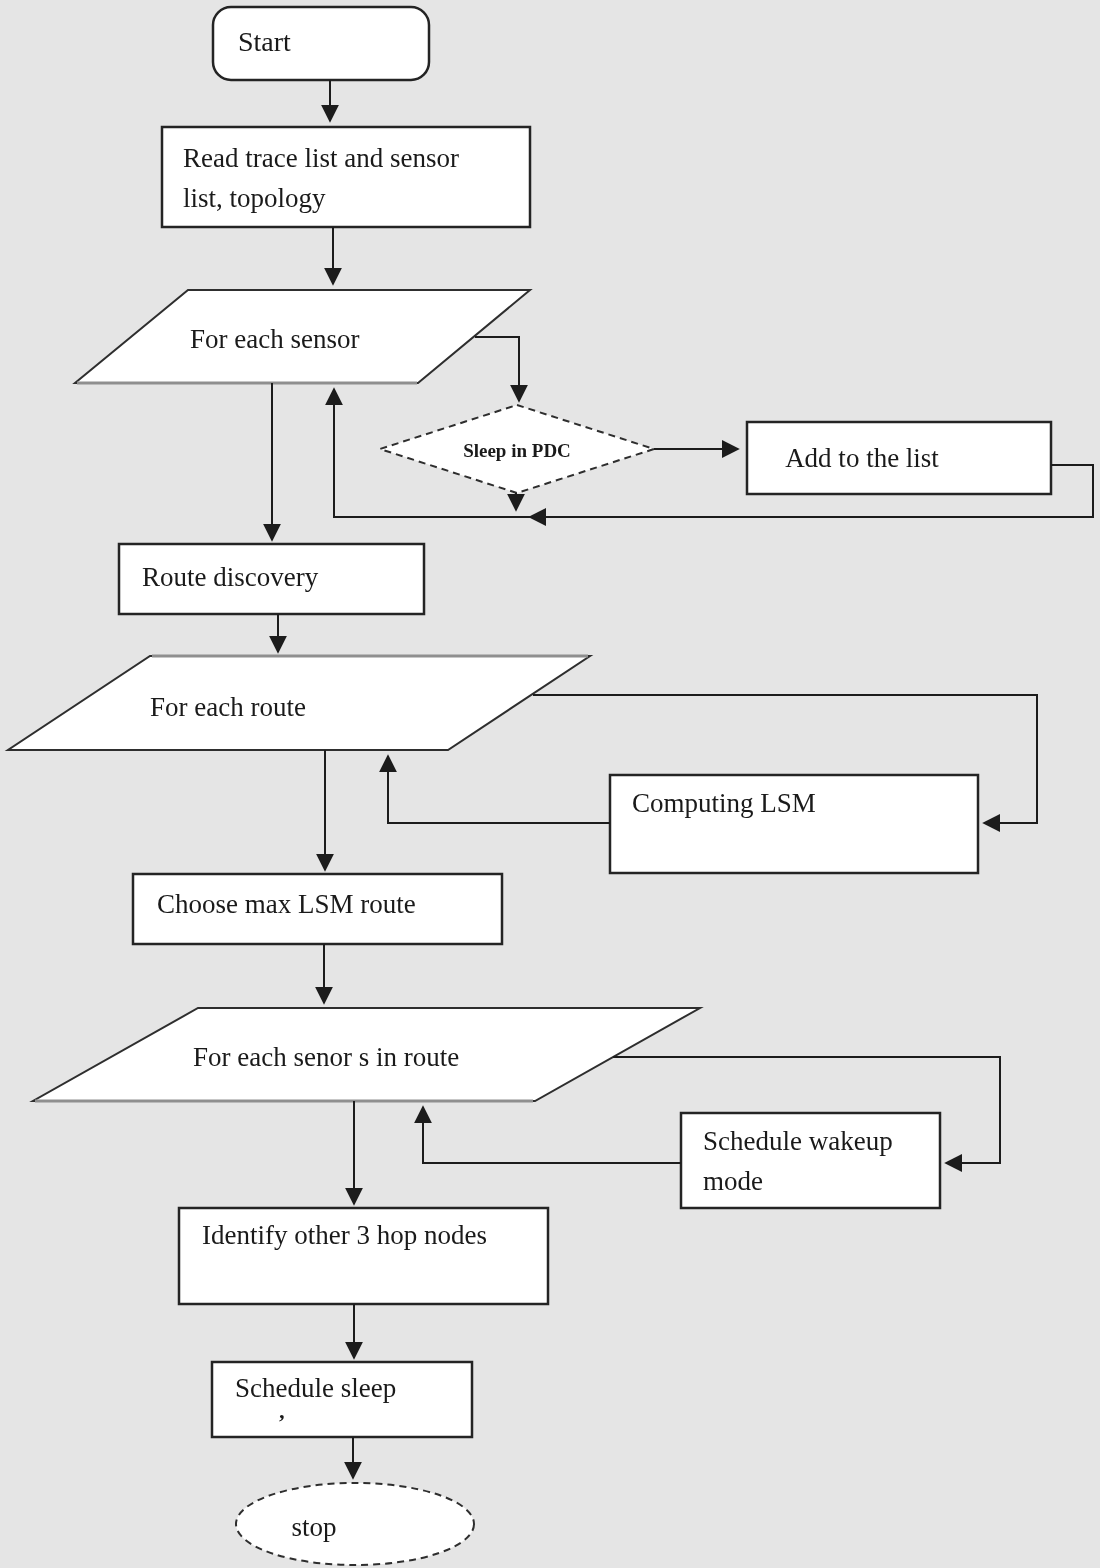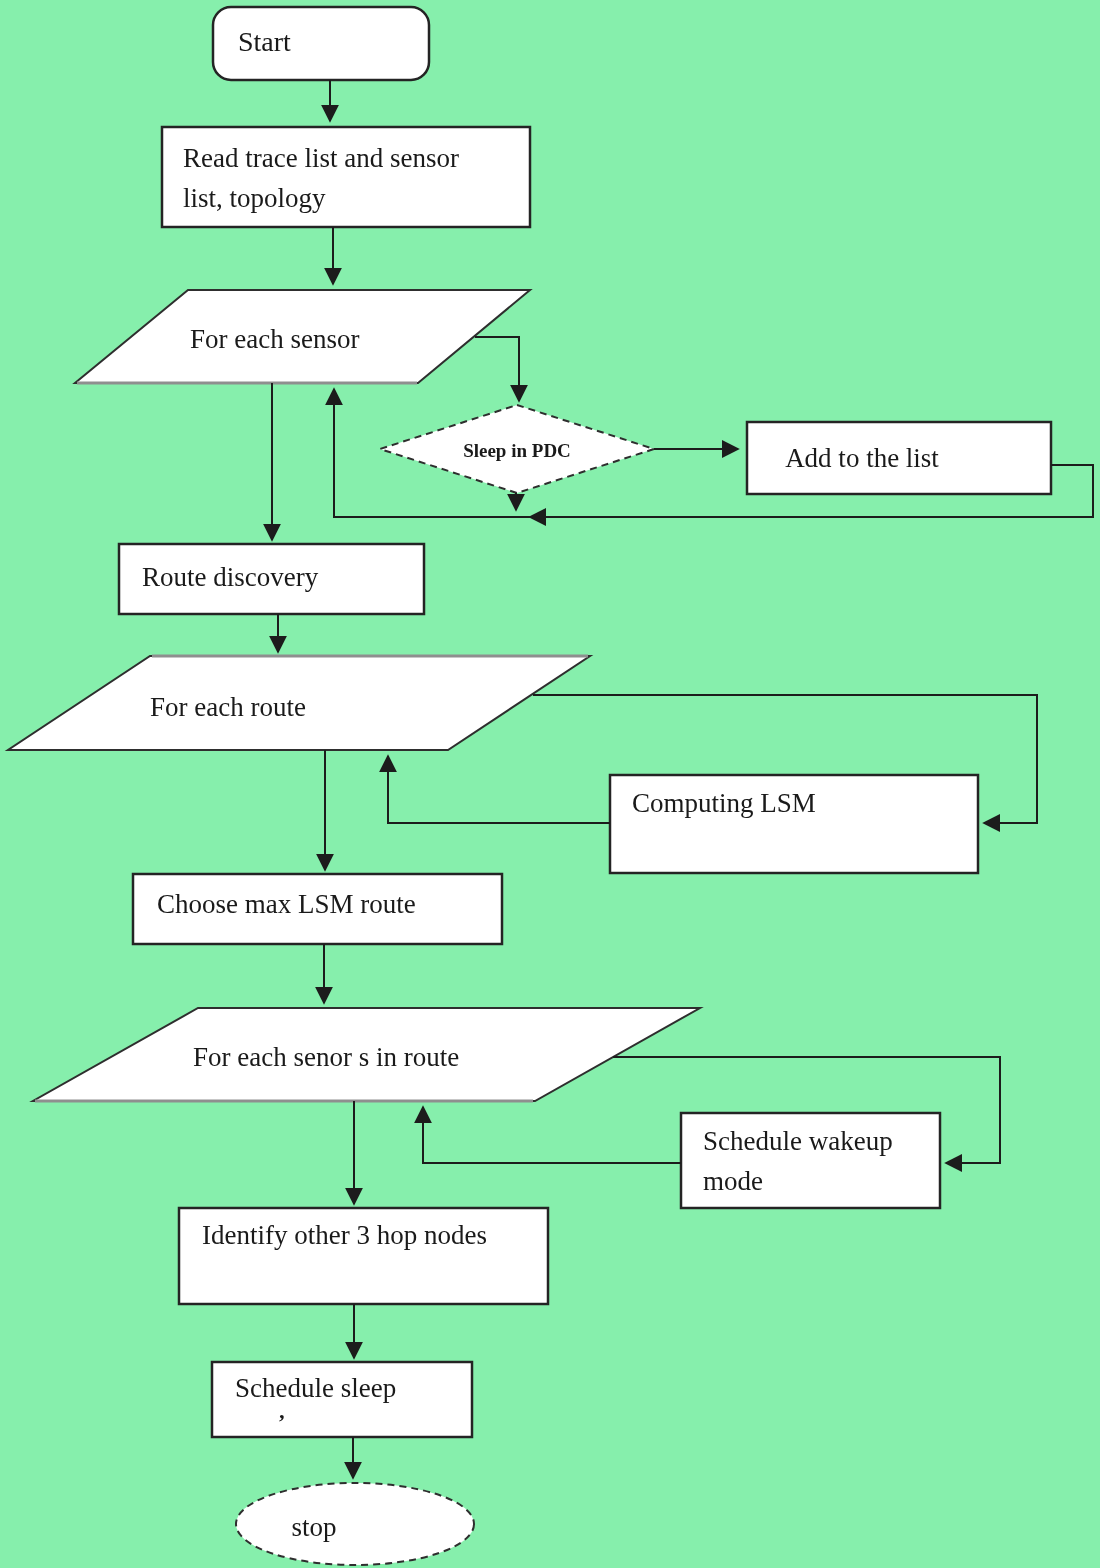--- a/index.html
+++ b/index.html
@@ -1,16 +1,16 @@
 <!DOCTYPE html>
 <html><head>
 <meta charset="utf-8">
 <style>
   html,body{margin:0;padding:0;background:#ffffff;}
-  .canvas{position:relative;width:1100px;height:1568px;background:#86efac;overflow:hidden;text-decoration:underline;}
+  .canvas{position:relative;width:1100px;height:1568px;background:#e5e5e5;overflow:hidden;text-decoration:underline;}
   svg text{
     font-family:"Liberation Serif","DejaVu Serif",serif;
     fill:#1a1a1a;
   }
   .lbl{font-size:27px;}
   .lbl-big{font-size:28px;}
   .lbl-small{font-size:19px;font-weight:600;}
   .lbl-tick{font-size:22px;font-weight:700;}
   .shape{fill:#ffffff;stroke:#242424;stroke-width:2.5;}
   .shape-thin{fill:#ffffff;stroke:#2e2e2e;stroke-width:2;}

